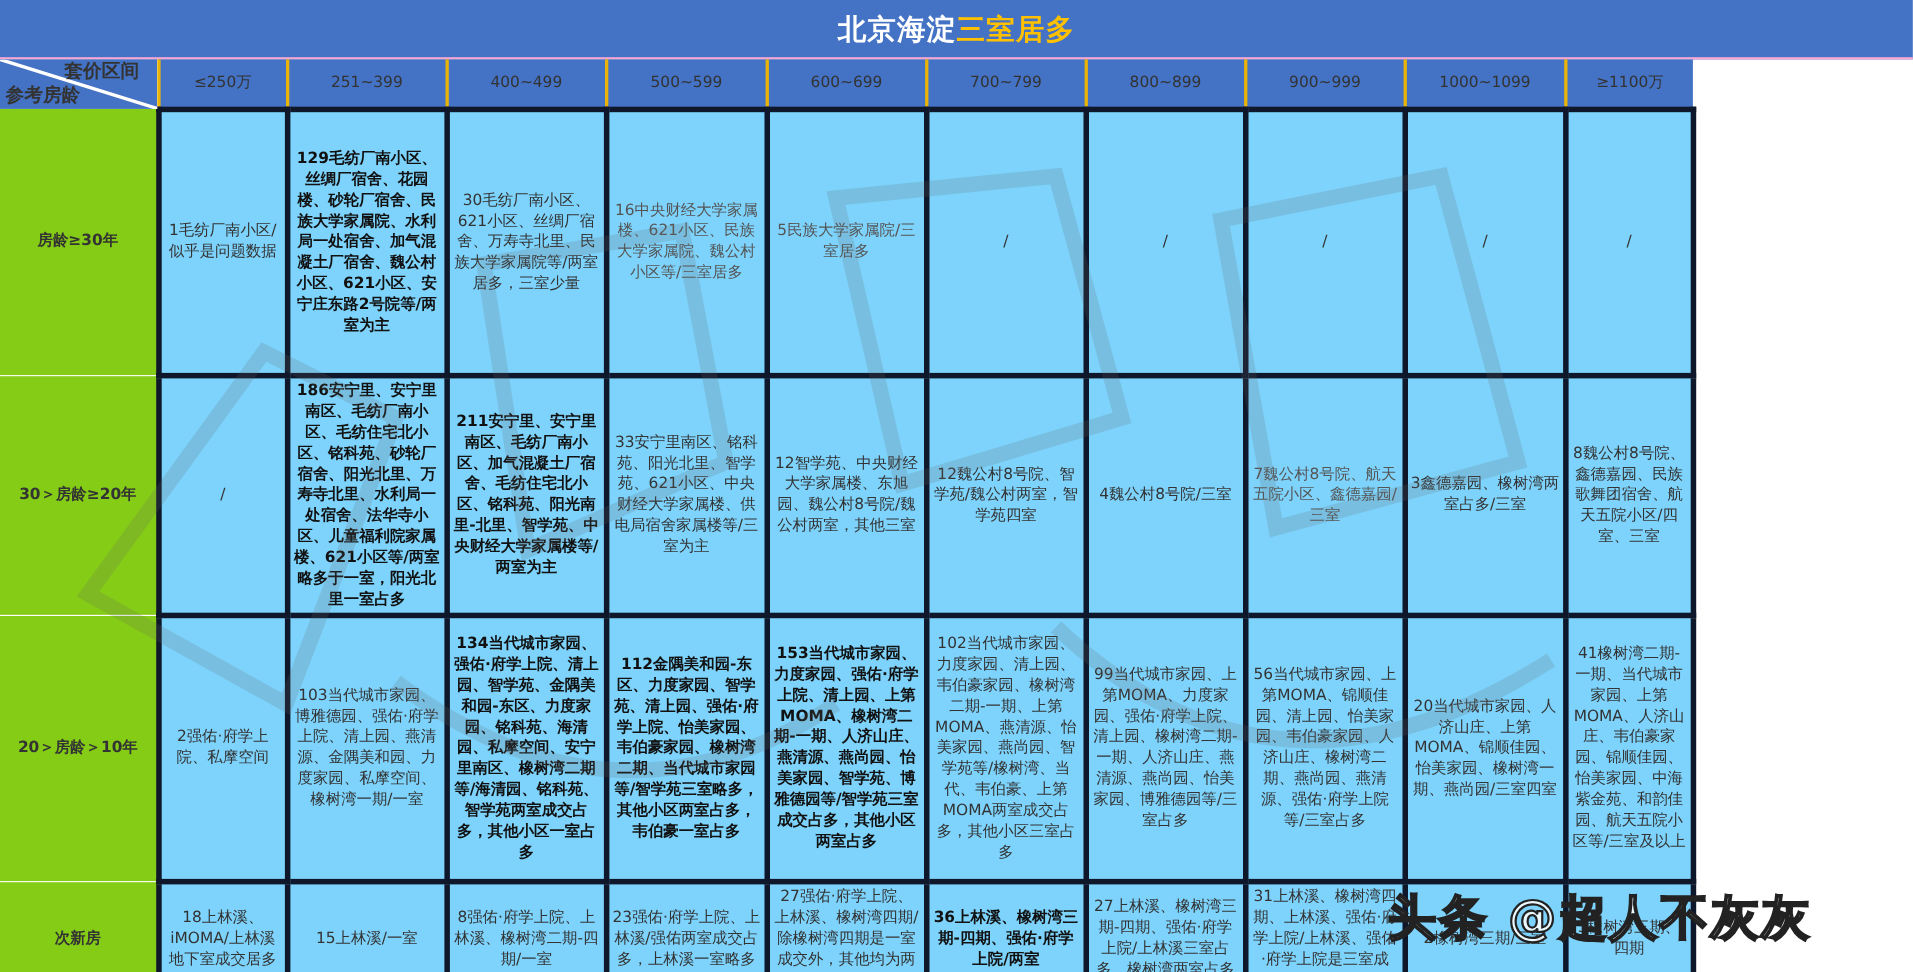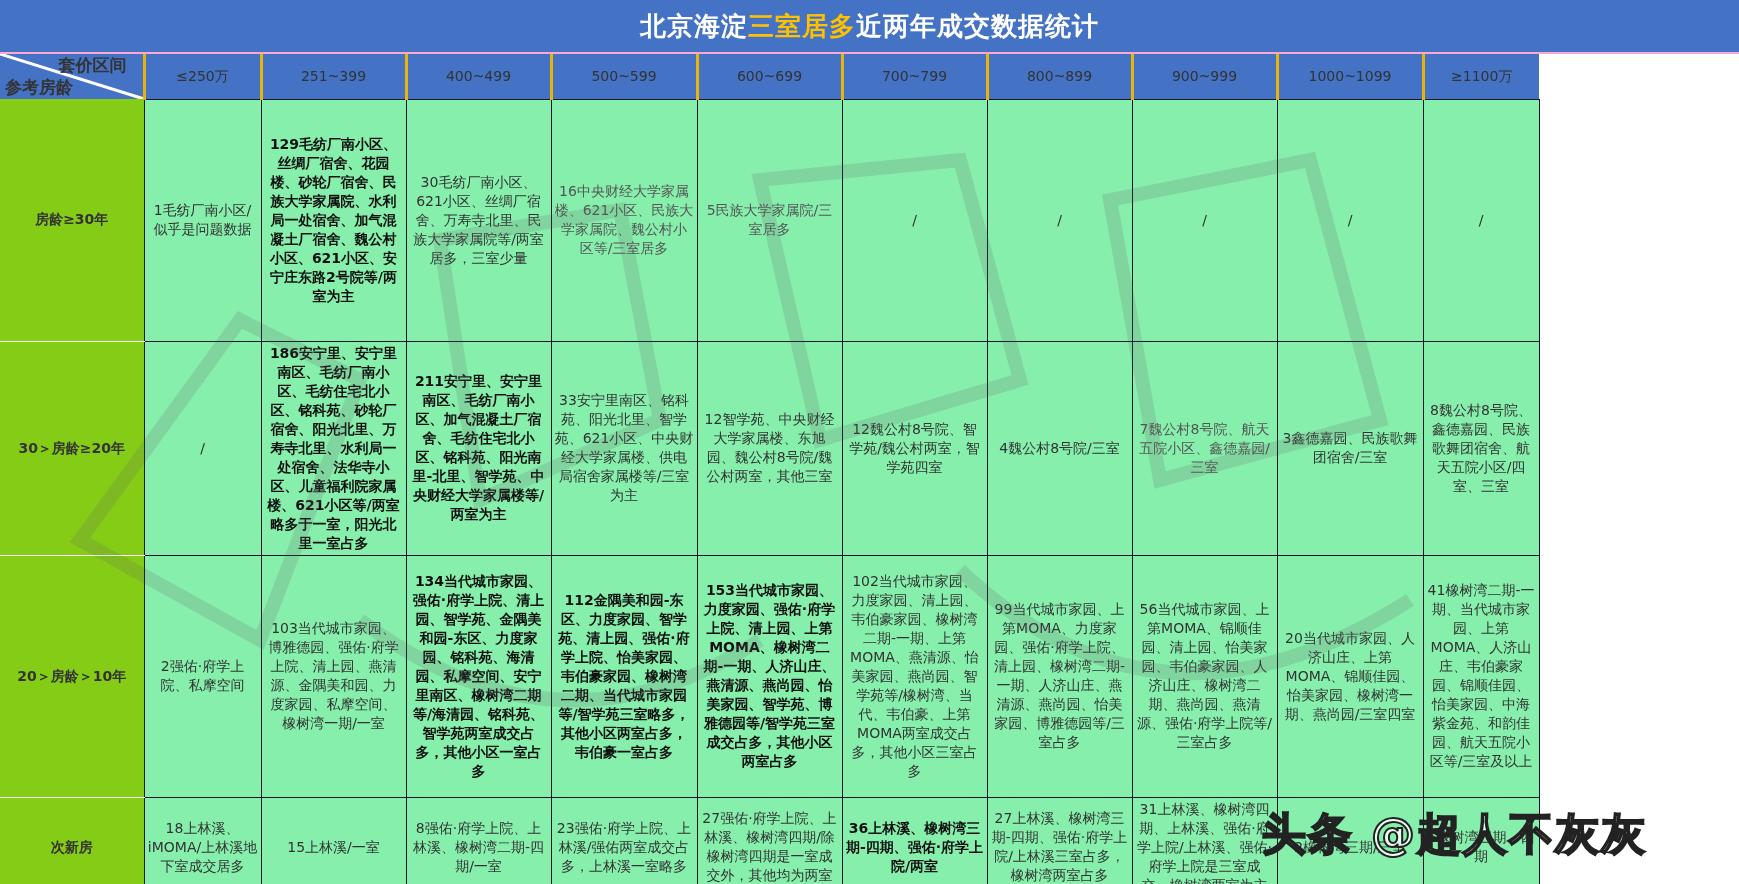--- a/index.html
+++ b/index.html
@@ -7,37 +7,36 @@
   .title-bar { position:absolute; left:0; top:0; width:1739px; height:54px; background:#4472c4; color:#fff; display:flex; align-items:center; justify-content:center; font-size:26px; font-weight:bold; letter-spacing:1px; border-bottom:2px solid #f9a8d4; box-sizing:border-box; }
   .title-bar .hl { color:#ffc000; }
   table.grid { position:absolute; left:0; top:54px; border-collapse:collapse; table-layout:fixed; width:1435px; }
   table.grid td, table.grid th { box-sizing:border-box; text-align:center; vertical-align:middle; padding:2px 3px; font-size:14px; line-height:19px; color:#333; }
   th.colhead { background:#4472c4; color:#fff; font-weight:normal; font-size:18px; height:45px; border-left:3px solid #eab308; }
   th.corner { background:#4472c4; color:#fff; position:relative; padding:0; height:45px; overflow:hidden; }
   th.corner .tr { position:absolute; right:16px; top:2px; font-size:17px; font-weight:bold; }
   th.corner .bl { position:absolute; left:5px; bottom:2px; font-size:17px; font-weight:bold; }
   th.corner svg { position:absolute; left:0; top:0; }
   td.rowhead { background:#84cc16; color:#fff; font-weight:bold; font-size:18px; border-bottom:1px solid #ffffff; }
-  td.cell { border:1px solid #0f172a; background:#86efac; }
+  td.cell { border:5px solid #0f172a; background:#7dd3fc; }
   td.cell.bold { font-weight:bold; color:#111; }
   td.cell.gray { color:#555;margin-left:20px; }
   tr.r1 td { height:242px; }
   tr.r2 td { height:198px; }
   tr.r3 td { height:242px; }
   tr.r4 td { height:100px; }
   .watermark { position:absolute; right:92px; bottom:20px; font-size:44px; font-weight:bold; color:rgba(255,255,255,0.85); -webkit-text-stroke:2px #222; letter-spacing:2px; pointer-events:none; }
   .bgmark { position:absolute; left:60px; top:120px; width:1500px; height:700px; pointer-events:none; opacity:0.18; }
 </style>
 </head>
 <body>
 
 <div class="title-bar">
   <span>北京海淀 </span>
   <span class="hl">三室居多</span>
-  <span>近两年成交数据统计</span>
 </div>
 
 <table class="grid">
   <colgroup>
     <col style="width:144px">
     <col style="width:117px">
       <col style="width:145px">
       <col style="width:145px">
       <col style="width:146px">
       <col style="width:145px">
@@ -85,21 +84,21 @@
     <tr class="r2">
       <td class="rowhead">30＞房龄≥20年</td>
       <td class="cell">/</td>
       <td class="cell bold">186安宁里、安宁里南区、毛纺厂南小区、毛纺住宅北小区、铭科苑、砂轮厂宿舍、阳光北里、万寿寺北里、水利局一处宿舍、法华寺小区、儿童福利院家属楼、621小区等/两室略多于一室，阳光北里一室占多</td>
       <td class="cell bold">211安宁里、安宁里南区、毛纺厂南小区、加气混凝土厂宿舍、毛纺住宅北小区、铭科苑、阳光南里-北里、智学苑、中央财经大学家属楼等/两室为主</td>
       <td class="cell">33安宁里南区、铭科苑、阳光北里、智学苑、621小区、中央财经大学家属楼、供电局宿舍家属楼等/三室为主</td>
       <td class="cell">12智学苑、中央财经大学家属楼、东旭园、魏公村8号院/魏公村两室，其他三室</td>
       <td class="cell">12魏公村8号院、智学苑/魏公村两室，智学苑四室</td>
       <td class="cell">4魏公村8号院/三室</td>
       <td class="cell gray">7魏公村8号院、航天五院小区、鑫德嘉园/三室</td>
-      <td class="cell">3鑫德嘉园、民族歌舞团宿舍/三室</td>
+      <td class="cell">3鑫德嘉园、橡树湾两室占多/三室</td>
       <td class="cell">8魏公村8号院、鑫德嘉园、民族歌舞团宿舍、航天五院小区/四室、三室</td>
     </tr>
     <tr class="r3">
       <td class="rowhead">20＞房龄＞10年</td>
       <td class="cell">2强佑·府学上院、私摩空间</td>
       <td class="cell">103当代城市家园、博雅德园、强佑·府学上院、清上园、燕清源、金隅美和园、力度家园、私摩空间、橡树湾一期/一室</td>
       <td class="cell bold">134当代城市家园、强佑·府学上院、清上园、智学苑、金隅美和园-东区、力度家园、铭科苑、海清园、私摩空间、安宁里南区、橡树湾二期等/海清园、铭科苑、智学苑两室成交占多，其他小区一室占多</td>
       <td class="cell bold">112金隅美和园-东区、力度家园、智学苑、清上园、强佑·府学上院、怡美家园、韦伯豪家园、橡树湾二期、当代城市家园等/智学苑三室略多，其他小区两室占多，韦伯豪一室占多</td>
       <td class="cell bold">153当代城市家园、力度家园、强佑·府学上院、清上园、上第MOMA、橡树湾二期-一期、人济山庄、燕清源、燕尚园、怡美家园、智学苑、博雅德园等/智学苑三室成交占多，其他小区两室占多</td>
       <td class="cell">102当代城市家园、力度家园、清上园、韦伯豪家园、橡树湾二期-一期、上第MOMA、燕清源、怡美家园、燕尚园、智学苑等/橡树湾、当代、韦伯豪、上第MOMA两室成交占多，其他小区三室占多</td>

